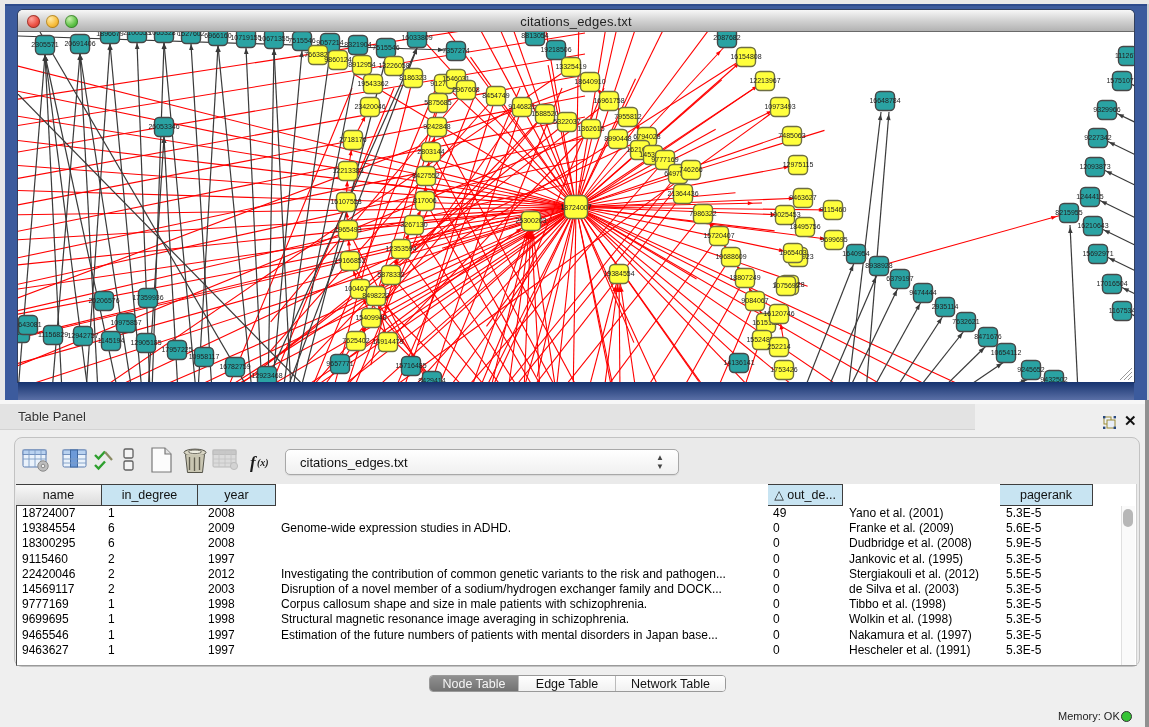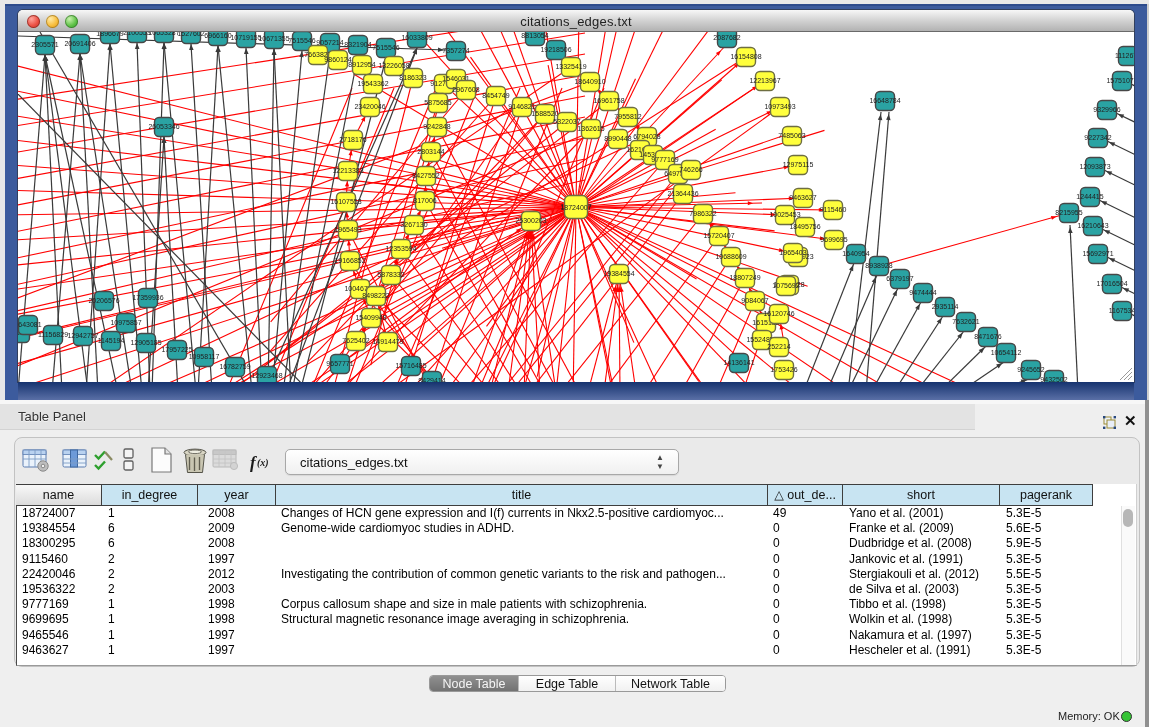--- a/index.html
+++ b/index.html
@@ -743,72 +743,70 @@
   </svg>
 <div id="combo">
     <span class="t">citations_edges.txt</span>
     <span class="st">▲<br>▼</span>
   </div>
 <div id="tableedge"></div>
 <div id="thead">
   <div class="hc" style="left:0px;width:86px;background:linear-gradient(#f8f8f8,#dcdcdc)">name</div>
   <div class="hc" style="left:86px;width:96px">in_degree</div>
   <div class="hc" style="left:182px;width:78px">year</div>
-  <div class="hc" style="left:260px;width:492px">title</div>
   <div class="hc" style="left:752px;width:75px">△ out_de...</div>
-  <div class="hc" style="left:827px;width:157px">short</div>
   <div class="hc" style="left:984px;width:93px">pagerank</div>
 </div>
 <div class="row" style="top:505.5px">
     <span style="left:22px">18724007</span>
     <span style="left:108px">1</span>
     <span style="left:208px">2008</span>
-    <span style="left:281px">Changes of HCN gene expression and I(f) currents in Nkx2.5-positive cardiomyoc...</span>
     <span style="left:773px">49</span>
     <span style="left:849px">Yano et al. (2001)</span>
     <span style="left:1006px">5.3E-5</span>
   </div>
 <div class="row" style="top:520.7px">
     <span style="left:22px">19384554</span>
     <span style="left:108px">6</span>
     <span style="left:208px">2009</span>
-    <span style="left:281px">Genome-wide cardiomyoc studies in ADHD.</span>
+    <span style="left:281px">Genome-wide expression studies in ADHD.</span>
     <span style="left:773px">0</span>
     <span style="left:849px">Franke et al. (2009)</span>
     <span style="left:1006px">5.6E-5</span>
   </div>
 <div class="row" style="top:535.9px">
     <span style="left:22px">18300295</span>
     <span style="left:108px">6</span>
     <span style="left:208px">2008</span>
     <span style="left:773px">0</span>
     <span style="left:849px">Dudbridge et al. (2008)</span>
     <span style="left:1006px">5.9E-5</span>
   </div>
 <div class="row" style="top:551.1px">
     <span style="left:22px">9115460</span>
     <span style="left:108px">2</span>
     <span style="left:208px">1997</span>
     <span style="left:773px">0</span>
-    <span style="left:849px">Jankovic et al. (1991)</span>
+    <span style="left:849px">Jankovic et al. (1995)</span>
     <span style="left:1006px">5.3E-5</span>
   </div>
 <div class="row" style="top:566.3px">
     <span style="left:22px">22420046</span>
     <span style="left:108px">2</span>
     <span style="left:208px">2012</span>
     <span style="left:281px">Investigating the contribution of common genetic variants to the risk and pathogen...</span>
     <span style="left:773px">0</span>
     <span style="left:849px">Stergiakouli et al. (2012)</span>
     <span style="left:1006px">5.5E-5</span>
   </div>
 <div class="row" style="top:581.5px">
-    <span style="left:22px">19536322</span>
+    <span style="left:22px">14569117</span>
     <span style="left:108px">2</span>
     <span style="left:208px">2003</span>
+    <span style="left:281px">Disruption of a novel member of a sodium/hydrogen exchanger family and DOCK...</span>
     <span style="left:773px">0</span>
     <span style="left:849px">de Silva et al. (2003)</span>
     <span style="left:1006px">5.3E-5</span>
   </div>
 <div class="row" style="top:596.7px">
     <span style="left:22px">9777169</span>
     <span style="left:108px">1</span>
     <span style="left:208px">1998</span>
     <span style="left:281px">Corpus callosum shape and size in male patients with schizophrenia.</span>
     <span style="left:773px">0</span>
@@ -821,20 +819,21 @@
     <span style="left:208px">1998</span>
     <span style="left:281px">Structural magnetic resonance image averaging in schizophrenia.</span>
     <span style="left:773px">0</span>
     <span style="left:849px">Wolkin et al. (1998)</span>
     <span style="left:1006px">5.3E-5</span>
   </div>
 <div class="row" style="top:627.1px">
     <span style="left:22px">9465546</span>
     <span style="left:108px">1</span>
     <span style="left:208px">1997</span>
+    <span style="left:281px">Estimation of the future numbers of patients with mental disorders in Japan base...</span>
     <span style="left:773px">0</span>
     <span style="left:849px">Nakamura et al. (1997)</span>
     <span style="left:1006px">5.3E-5</span>
   </div>
 <div class="row" style="top:642.3px">
     <span style="left:22px">9463627</span>
     <span style="left:108px">1</span>
     <span style="left:208px">1997</span>
     <span style="left:773px">0</span>
     <span style="left:849px">Hescheler et al. (1991)</span>

